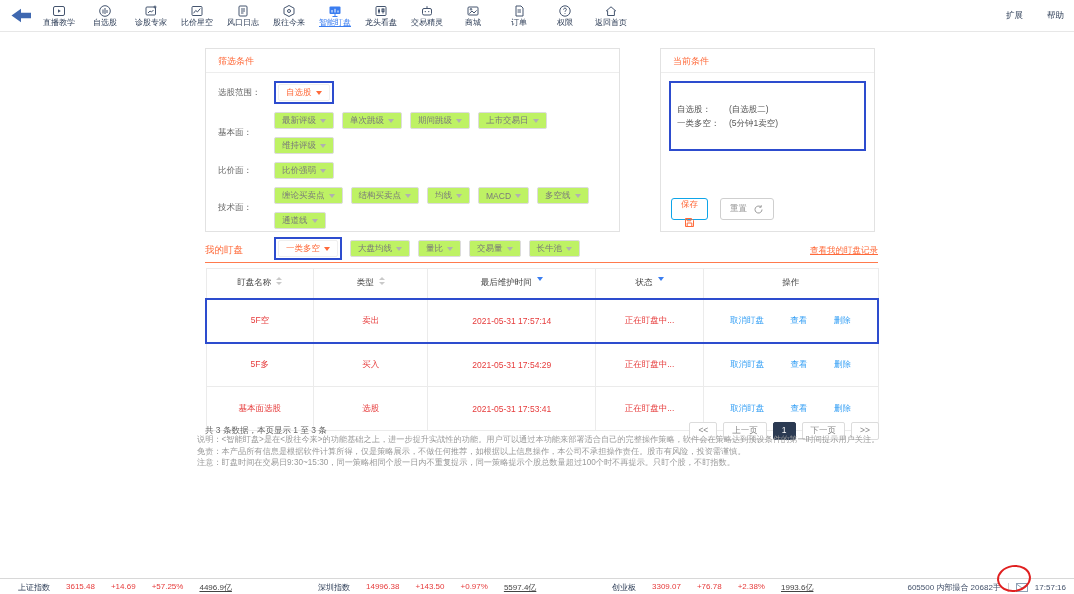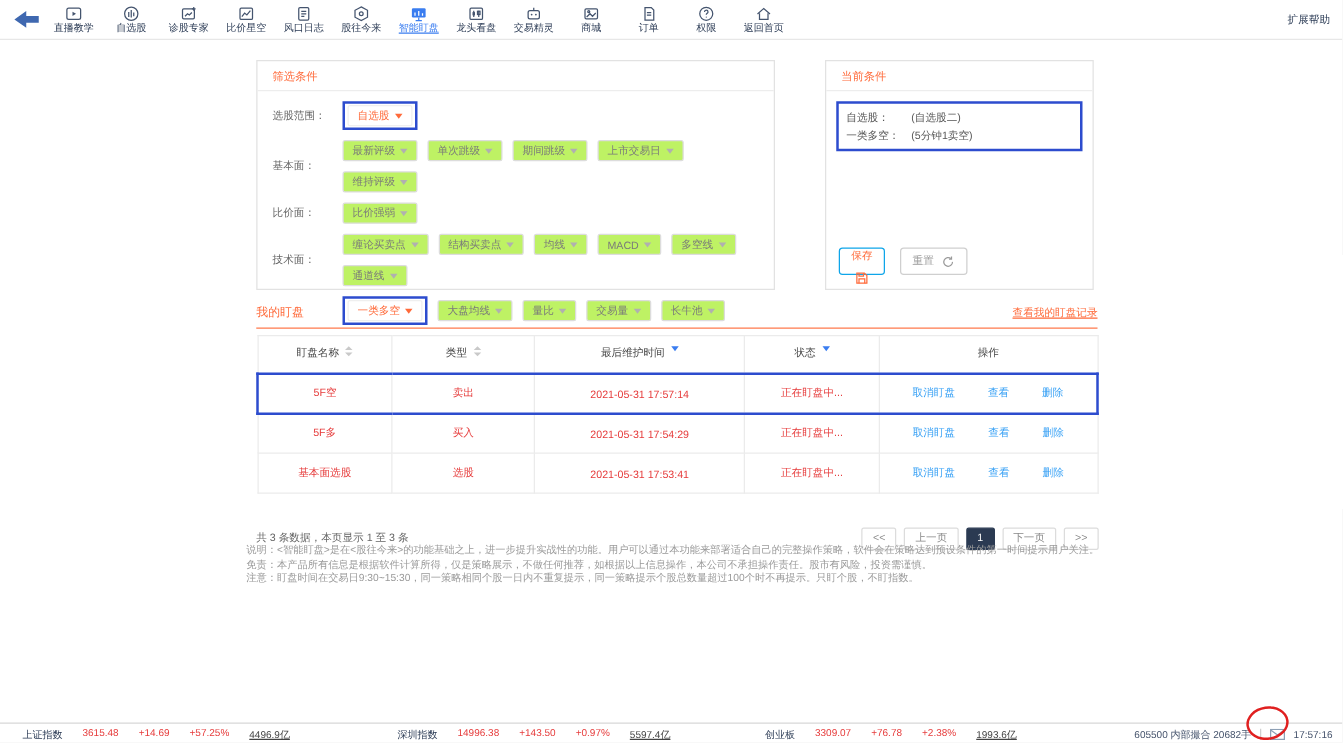--- a/index.html
+++ b/index.html
@@ -8,58 +8,58 @@
   .screen { position:relative; width:1074px; height:594px; background:#fff; overflow:hidden; }
 
   
   .toolbar { height:32px; display:flex; align-items:center; border-bottom:1px solid #e7e7e7; background:#fff; }
   .back { width:42px; display:flex; justify-content:center; cursor:pointer; }
   .nav { display:flex; gap:12px; align-items:flex-start; }
   .nav-item { display:flex; flex-direction:column; align-items:center; min-width:34px; cursor:pointer; }
   .nav-icon { height:14px; display:flex; align-items:center; }
   .nav-label { font-size:8px; color:#2b3b55; white-space:nowrap; line-height:10px; }
   .nav-item.active .nav-label { color:#3a7df0;text-decoration:underline; }
-  .toolbar-right { margin-left:auto; padding-right:10px; display:flex; gap:0; font-size:8.5px; color:#2b3b55; }
+  .toolbar-right { margin-left:auto; padding-right:10px; display:flex; gap:24px; font-size:8.5px; color:#2b3b55; }
   .toolbar-right span { cursor:pointer; }
 
   
   .main { position:relative; height:546px; background:#fff; }
   .panel { position:absolute; top:16px; border:1px solid #e2e2e2; background:#fff; }
   .panel-header { height:24px; line-height:24px; padding:0 12px; color:#ff6a3a; font-size:9px; border-bottom:1px solid #ededed; }
   .filter-panel { left:205px; width:415px; height:184px; }
   .current-panel { left:660px; width:215px; height:184px; }
   .panel-body { padding:8px 10px 0 12px; }
   .f-row { display:flex; align-items:center; margin-bottom:8px; }
   .f-label { width:56px; min-width:56px; color:#666; font-size:8.5px; }
   .chips { display:flex; gap:8px; align-items:center; flex-wrap:wrap; }
   .chip { height:17px; padding:0 7px; background:#bef264; border:1px solid #dcdcdc; border-radius:2px;
           color:#7a7a7a; font-size:8.5px; display:inline-flex; align-items:center; gap:4px; cursor:pointer; white-space:nowrap; }
   .chev { width:0; height:0; border-left:3px solid transparent; border-right:3px solid transparent; border-top:4px solid #b0b0b0; }
   .hl-box { display:inline-flex; border:2px solid #2d4cce; padding:1px 2px; }
   .chip-hl { background:#fff; border-color:#efefef; color:#ff6a3a; }
   .chip-hl .chev { border-top-color:#ff6a3a; }
 
-  .cond-box { margin:8px 8px 0 8px; border:2px solid #2d4cce; padding:4px 6px; font-size:8.5px; color:#555; line-height:14px; }
+  .cond-box { margin:8px 8px 0 8px; border:2px solid #2d4cce; padding:19px 6px; font-size:8.5px; color:#555; line-height:14px; }
   .cond-line { display:flex; }
   .cond-name { width:52px; }
   .cond-btns { position:absolute; left:10px; bottom:11px; display:flex; gap:12px; }
   .btn { height:22px; padding:0 9px; border-radius:3px; background:#fff; font-size:8.5px; display:inline-flex; align-items:center; gap:6px; cursor:pointer; }
   .btn-save { border:1px solid #0ea5e9; color:#ff6a3a;flex-direction:column; }
   .btn-reset { border:1px solid #cfcfcf; color:#9a9a9a; }
 
   .watch-header { position:absolute; left:205px; top:212px; width:673px; display:flex; justify-content:space-between;
                   align-items:flex-end; padding-bottom:5px; border-bottom:1px solid #ff7a4d; }
   .watch-title { color:#ff6a3a; font-size:9.5px; }
   .watch-link { color:#ff6a3a; font-size:8.5px; text-decoration:underline; cursor:pointer; }
 
   table.watch { position:absolute; left:205px; top:236px; width:674px; border-collapse:collapse; font-size:8.5px;
                 table-layout:fixed; background:#fff; }
   .watch th, .watch td { border:1px solid #ebebeb; text-align:center; font-weight:normal; }
   .watch th { height:30px; color:#444; }
-  .watch td { height:32px; }
+  .watch td { height:44px; }
   .th-inner { display:flex; align-items:flex-start; justify-content:center; gap:5px; }
   .sort-ud i { display:block; width:0; height:0; border-left:3px solid transparent; border-right:3px solid transparent; }
   .sort-ud .up { border-bottom:3.5px solid #c9c9c9; margin-bottom:2px; }
   .sort-ud .dn { border-top:3.5px solid #c9c9c9; }
   .tri-blue { width:0; height:0; border-left:3.5px solid transparent; border-right:3.5px solid transparent; border-top:4.5px solid #3a7df0; }
   td.red { color:#e63b3b; }
   .actions { display:flex; justify-content:space-evenly; align-items:center; }
   .alink { color:#36a0f5; cursor:pointer; }
   tr.hl td { border-top:2px solid #2d4cce; border-bottom:2px solid #2d4cce; }
   tr.hl td:first-child { border-left:2px solid #2d4cce; }

